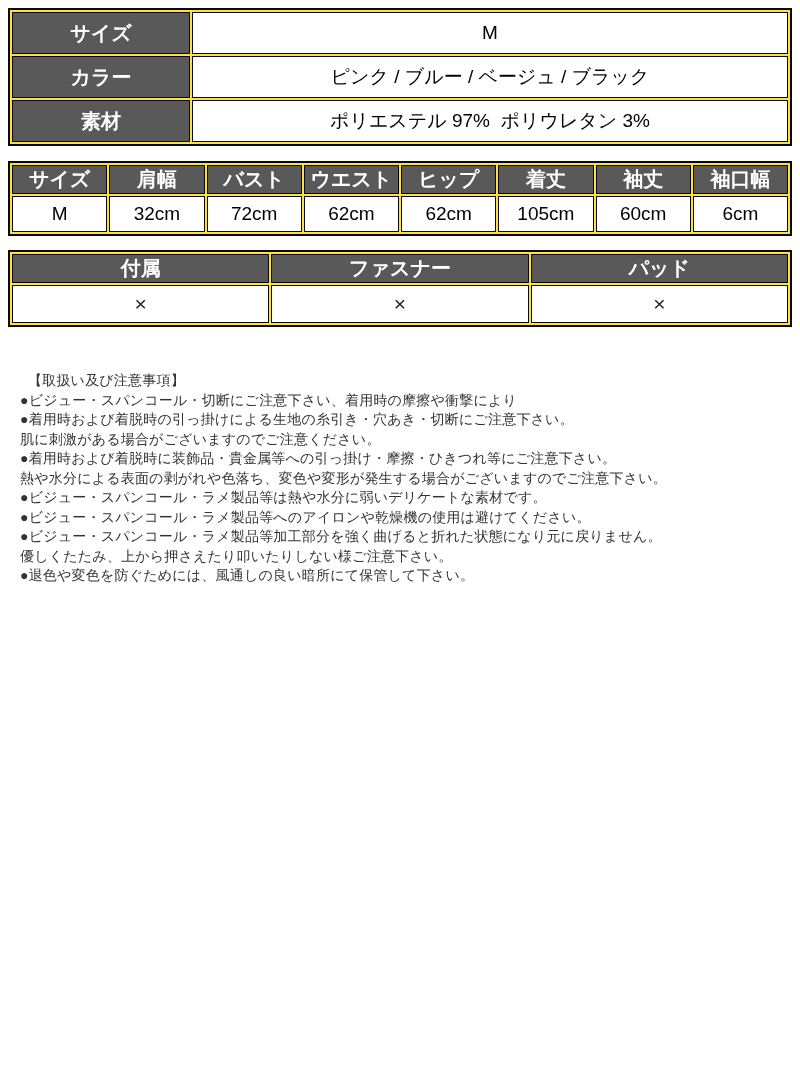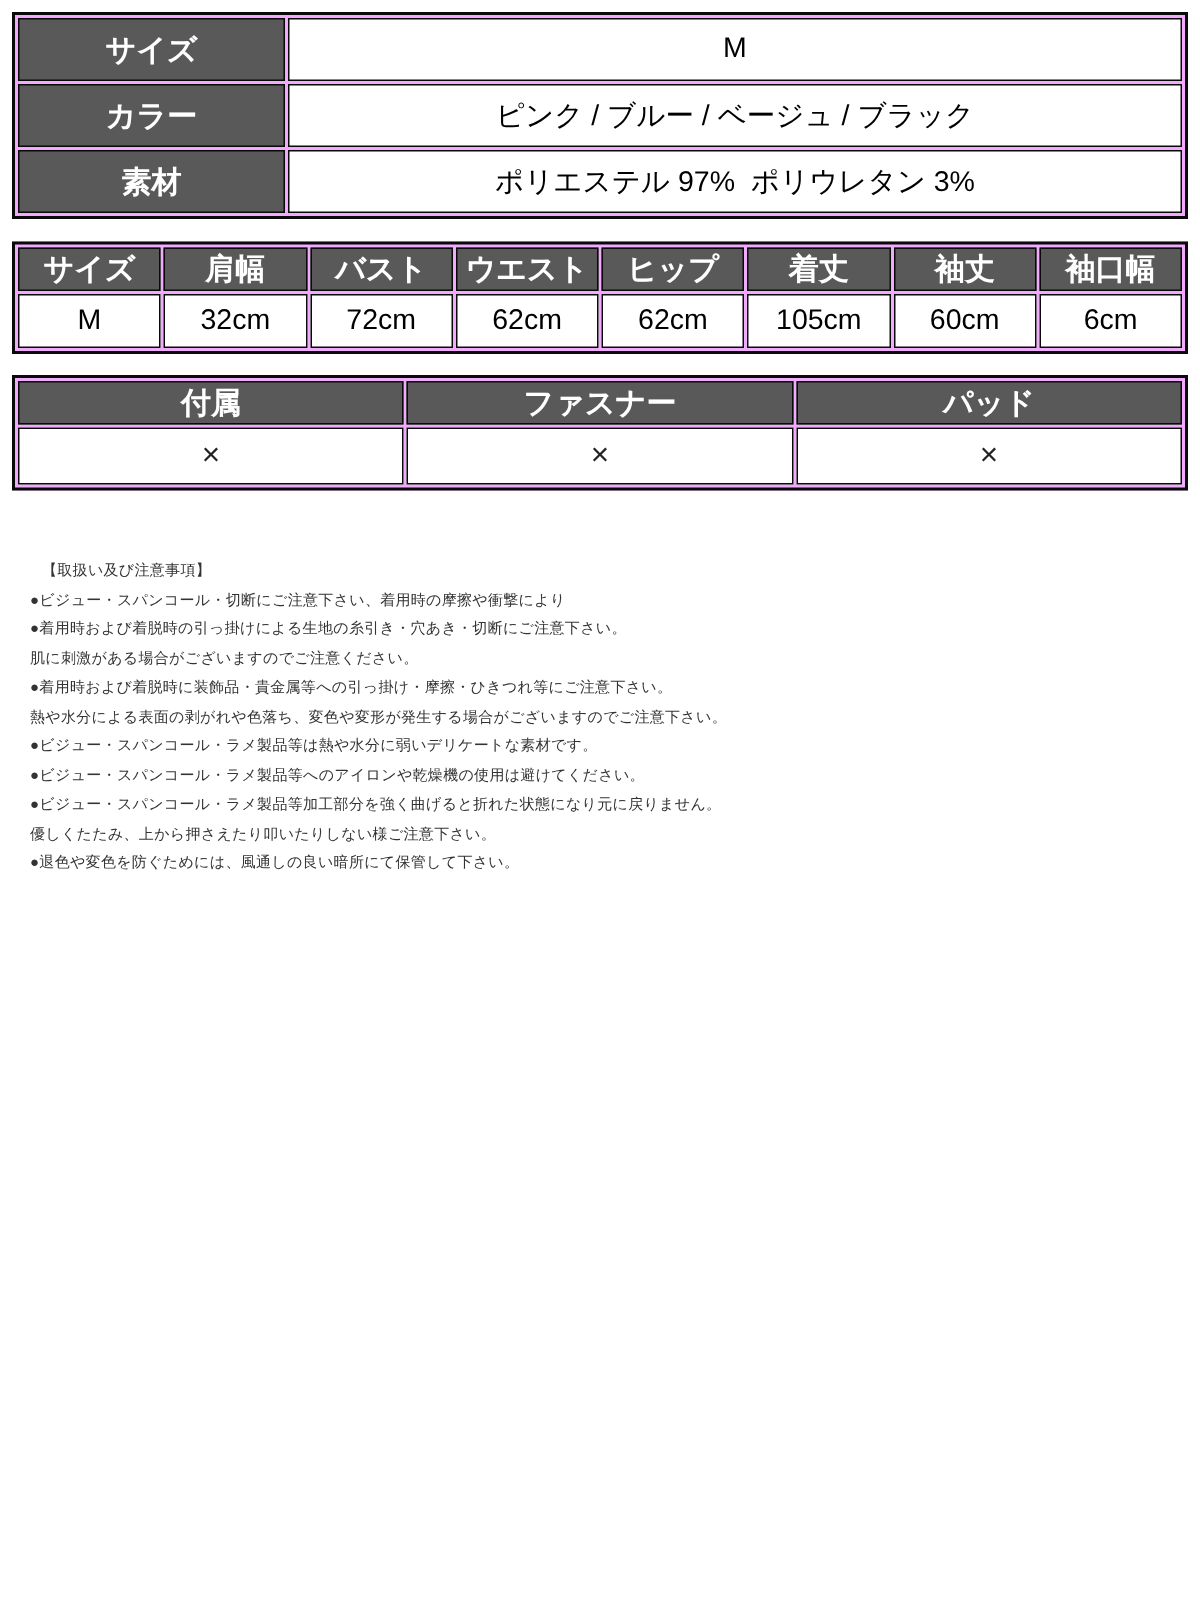--- a/index.html
+++ b/index.html
@@ -13,21 +13,21 @@
   }
   .page { width: 800px; height: 1067px; background: #fff; }
 
   table.spec-tbl {
     border-collapse: separate;
     border-spacing: 2px;
     border: 2px solid #0a0a0a;
     width: 784px;
     margin-left: 8px;
     table-layout: fixed;
-    background: #f0abfc;
+    background: #fde047;
   }
   table.spec-tbl td {
     border: 1px solid #0a0a0a;
     text-align: center;
     vertical-align: middle;
     background: #fff;
     font-size: 19px;
     white-space: pre-wrap;
   }
   table.spec-tbl td.hd {
@@ -51,21 +51,21 @@
   .tbl-feat1 { margin-top: 14px; }
   .tbl-feat2 { margin-top: 2px; }
   .tbl-feat1 td.hd, .tbl-feat2 td.hd { height: 26px; font-size: 19px; }
   .tbl-feat1 td.val, .tbl-feat2 td.val { height: 38px; font-size: 21px; color: #222; }
 
   
   .notes {
     margin-top: 44px;
     margin-left: 20px;
     margin-right: 14px;
-    font-size: 10px;
+    font-size: 14px;
     line-height: 19.5px;
     color: #333333;
     letter-spacing: 0.2px;
   }
   .notes .notes-title { padding-left: 8px; }
 </style>
 </head>
 <body>
 
 <div class="page">

